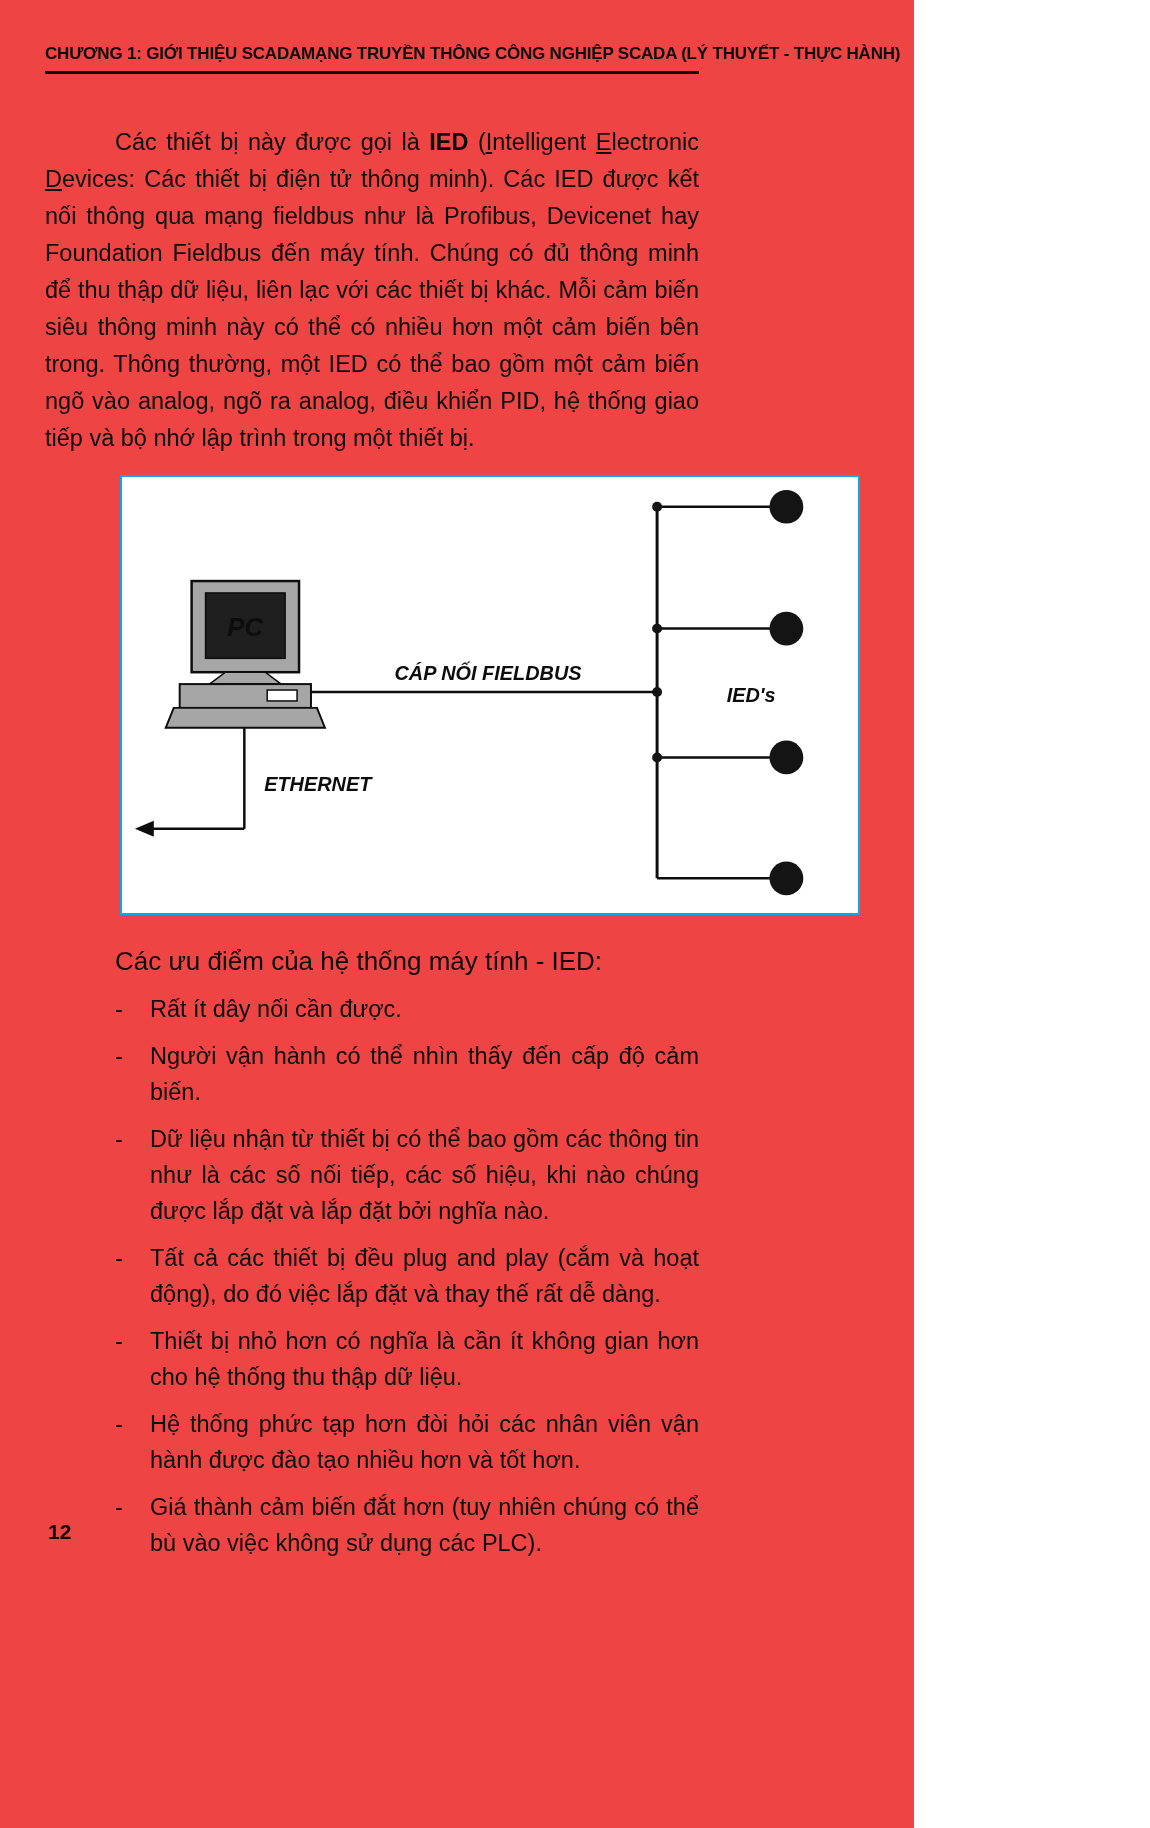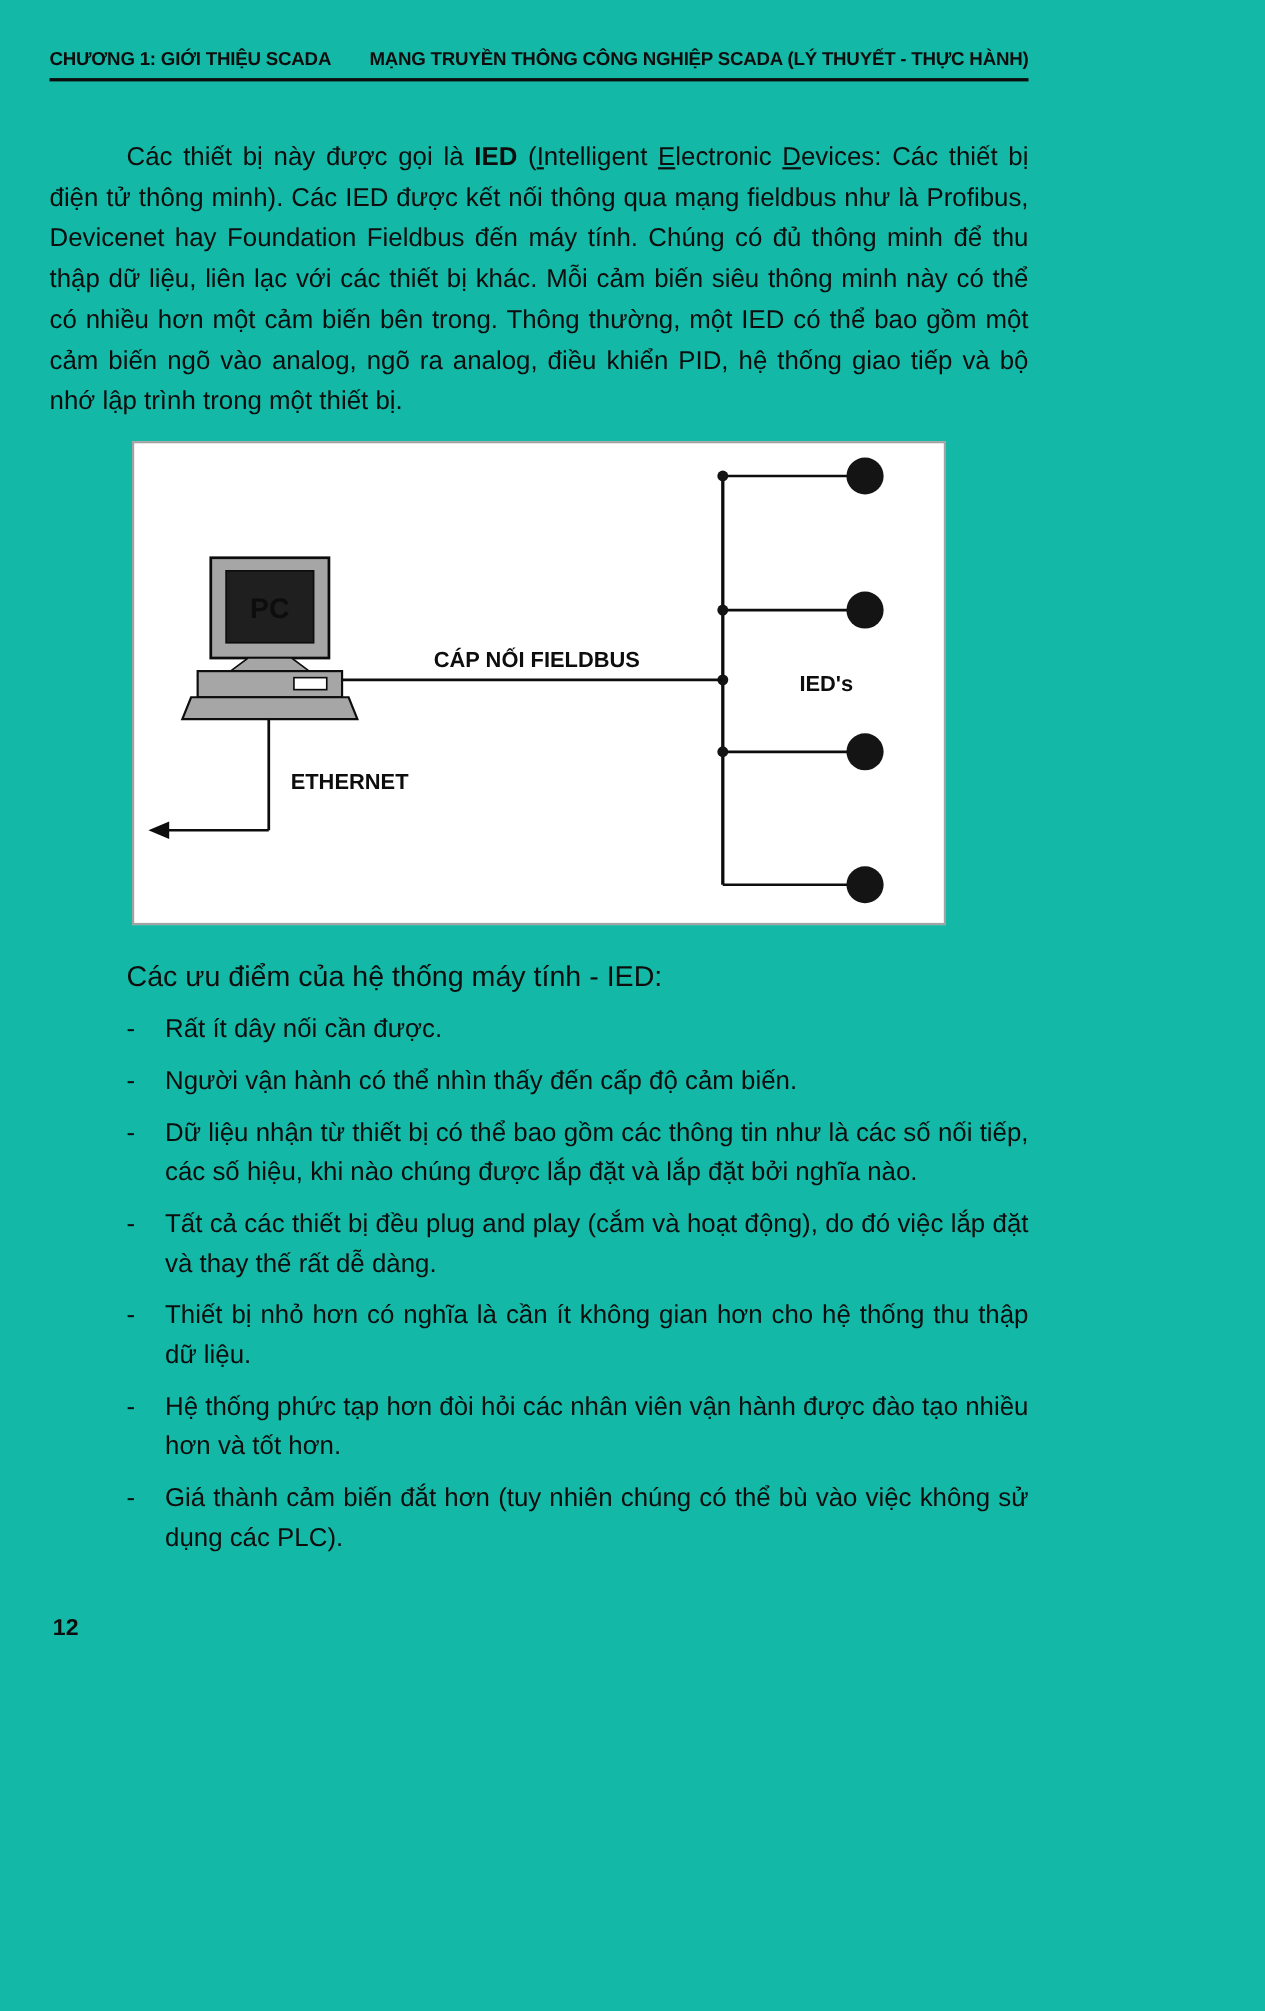--- a/index.html
+++ b/index.html
@@ -1,21 +1,21 @@
 <!DOCTYPE html>
 <html><head>
 <meta charset="utf-8">
 <style>
   * { margin: 0; padding: 0; box-sizing: border-box; }
   html, body { background: #ffffff; }
   .page {
     position: relative;
-    width: 1150px;
+    width: 914px;
     height: 1828px;
-    background: #14b8a6;
+    background: #ef4444;
     color: #0d0d0d;
     font-family: "Liberation Sans", "DejaVu Sans", sans-serif;
     overflow: hidden;
   }
   .content-frame {
     padding: 44px 215px 0 45px; 
   }
   
   .page-header {
     display: flex;
@@ -40,22 +40,23 @@
     margin-top: 50px;
     text-indent: 70px;
   }
   .intro-paragraph b { font-weight: 700; }
   .intro-paragraph .u { text-decoration: underline; }
   
   .diagram {
     margin: 18px 0 0 75px;
     width: 740px;
     height: 440px;
-    border: 2px solid #a3a3a3;
+    border: 2px solid #0ea5e9;
     background: #ffffff;
+    font-style: italic;
   }
   .diagram svg { display: block; width: 100%; height: 100%; }
   .diagram text {
     font-family: "Liberation Sans", "DejaVu Sans", sans-serif;
     font-weight: 700;
     fill: #0d0d0d;
   }
   
   .section-title {
     margin: 28px 0 12px 70px;
@@ -75,21 +76,21 @@
   .dash-marker {
     flex: 0 0 35px;
   }
   .dash-text {
     flex: 1;
     text-align: justify;
   }
   .page-number {
     position: absolute;
     left: 48px;
-    top: 1468px;
+    top: 1520px;
     font-weight: 700;
     font-size: 21px;
   }
 </style>
 </head>
 <body>
 
 <div class="page">
   <div class="content-frame">
 

